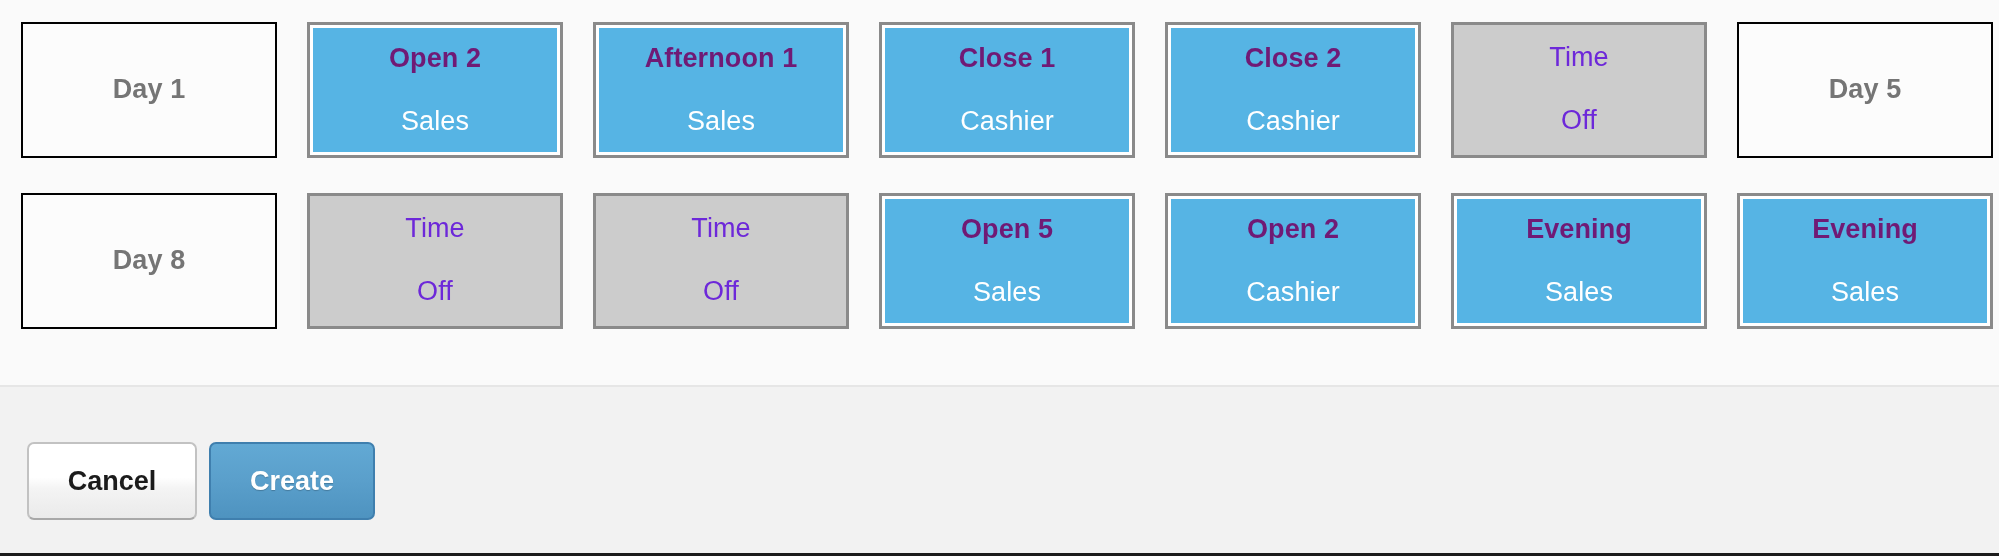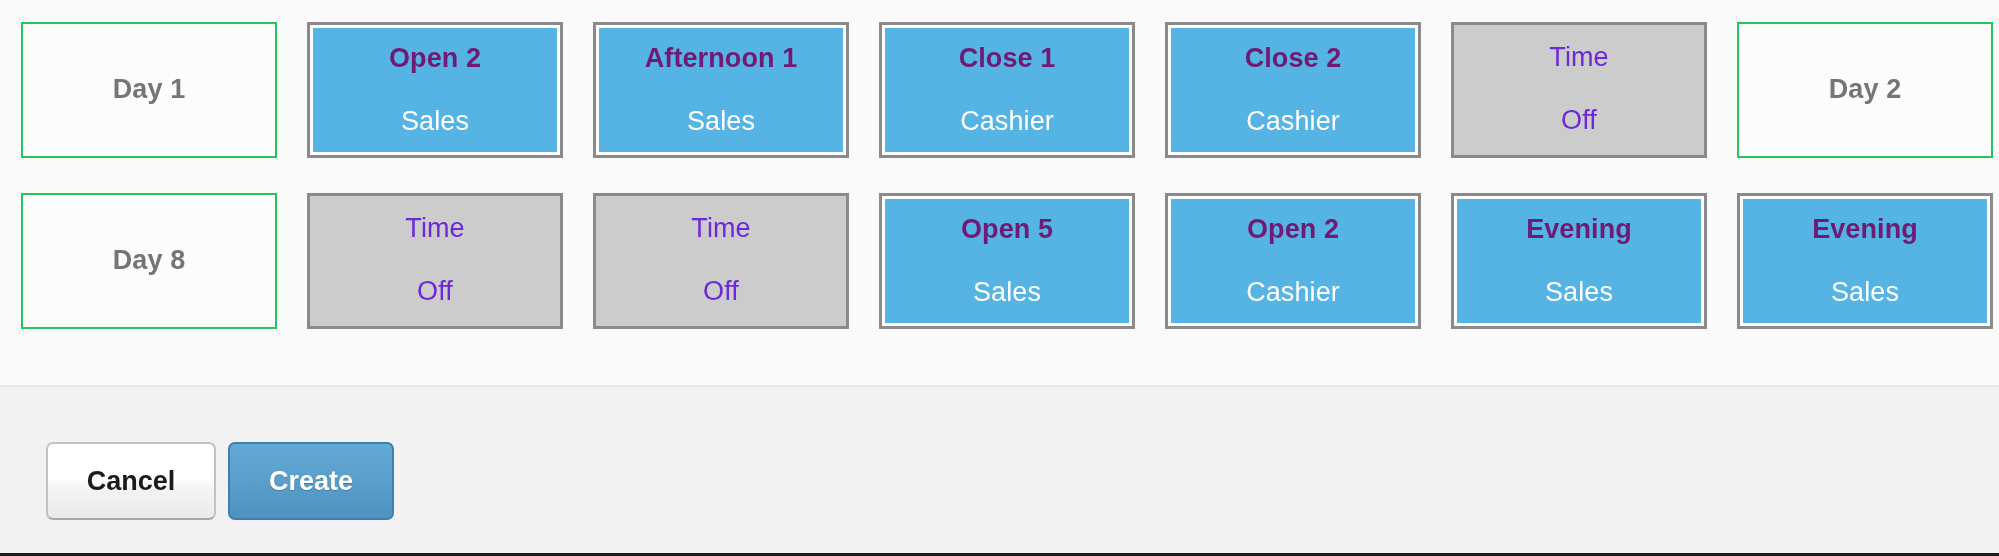--- a/index.html
+++ b/index.html
@@ -54,21 +54,21 @@
     background: #fbfbfb;
     border: 2px solid #8a8a8a;
     text-align: center;
     overflow: hidden;
   }
   .shift-card:last-child { margin-right: 0; }
 
   
   .shift-card.kind-day {
     background: #fcfcfc;
-    border: 2px solid #22c55e;
+    border: 2px solid #000000;
   }
 
   
   .shift-card.kind-off {
     background: #cccccc;
     border: 3px solid #8a8a8a;
   }
 
   
   .shift-card.kind-shift {
@@ -146,21 +146,21 @@
     position: absolute;
     left: 0;
     bottom: 0;
     width: 1999px;
     height: 3px;
     background: #1c1c1c;
   }
 
   .btn-bar {
     position: absolute;
-    left: 46px;
+    left: 27px;
     top: 55px;
     font-size: 0;
   }
 
   .btn {
     display: inline-block;
     vertical-align: top;
     height: 78px;
     box-sizing: border-box;
     font-family: "Liberation Sans", sans-serif;
@@ -234,21 +234,21 @@
         </div>
       </div>
       <div class="shift-card kind-off">
         <div class="card-inner">
           <div class="card-title">Time</div>
           <div class="card-sub">Off</div>
         </div>
       </div>
       <div class="shift-card kind-day">
         <div class="card-inner single">
-          <div class="card-title">Day 2</div>
+          <div class="card-title">Day 5</div>
 
         </div>
       </div>
     </div>
 
     <div class="shift-row row-1">
       <div class="shift-card kind-day">
         <div class="card-inner single">
           <div class="card-title">Day 8</div>
 

